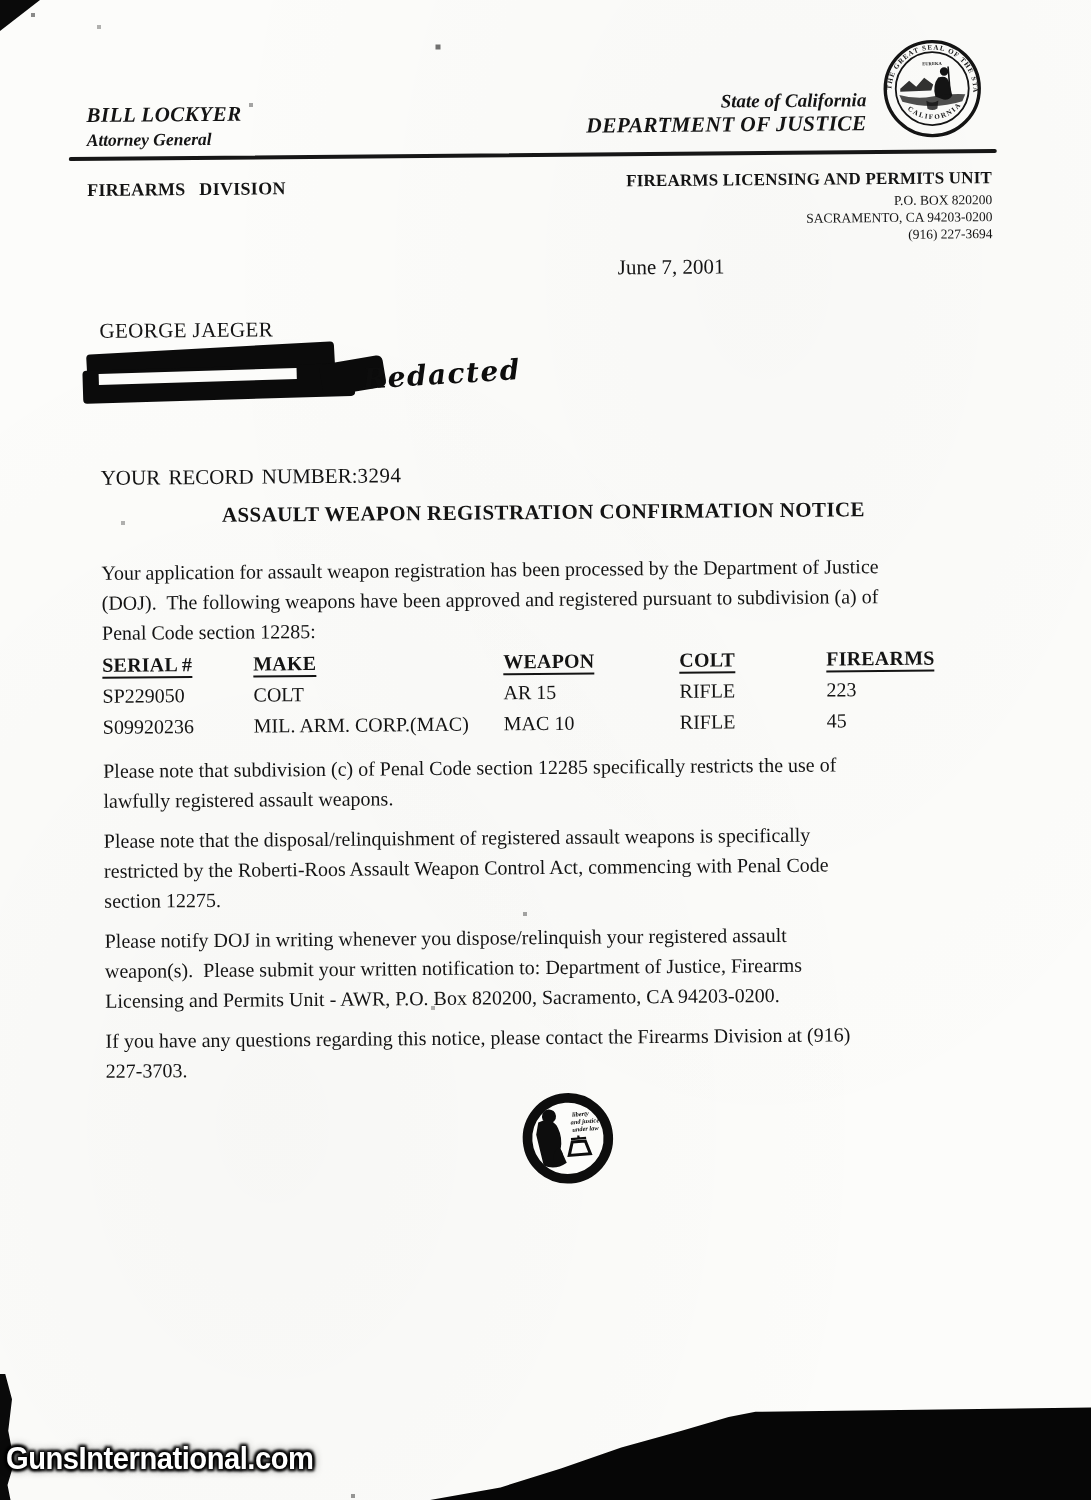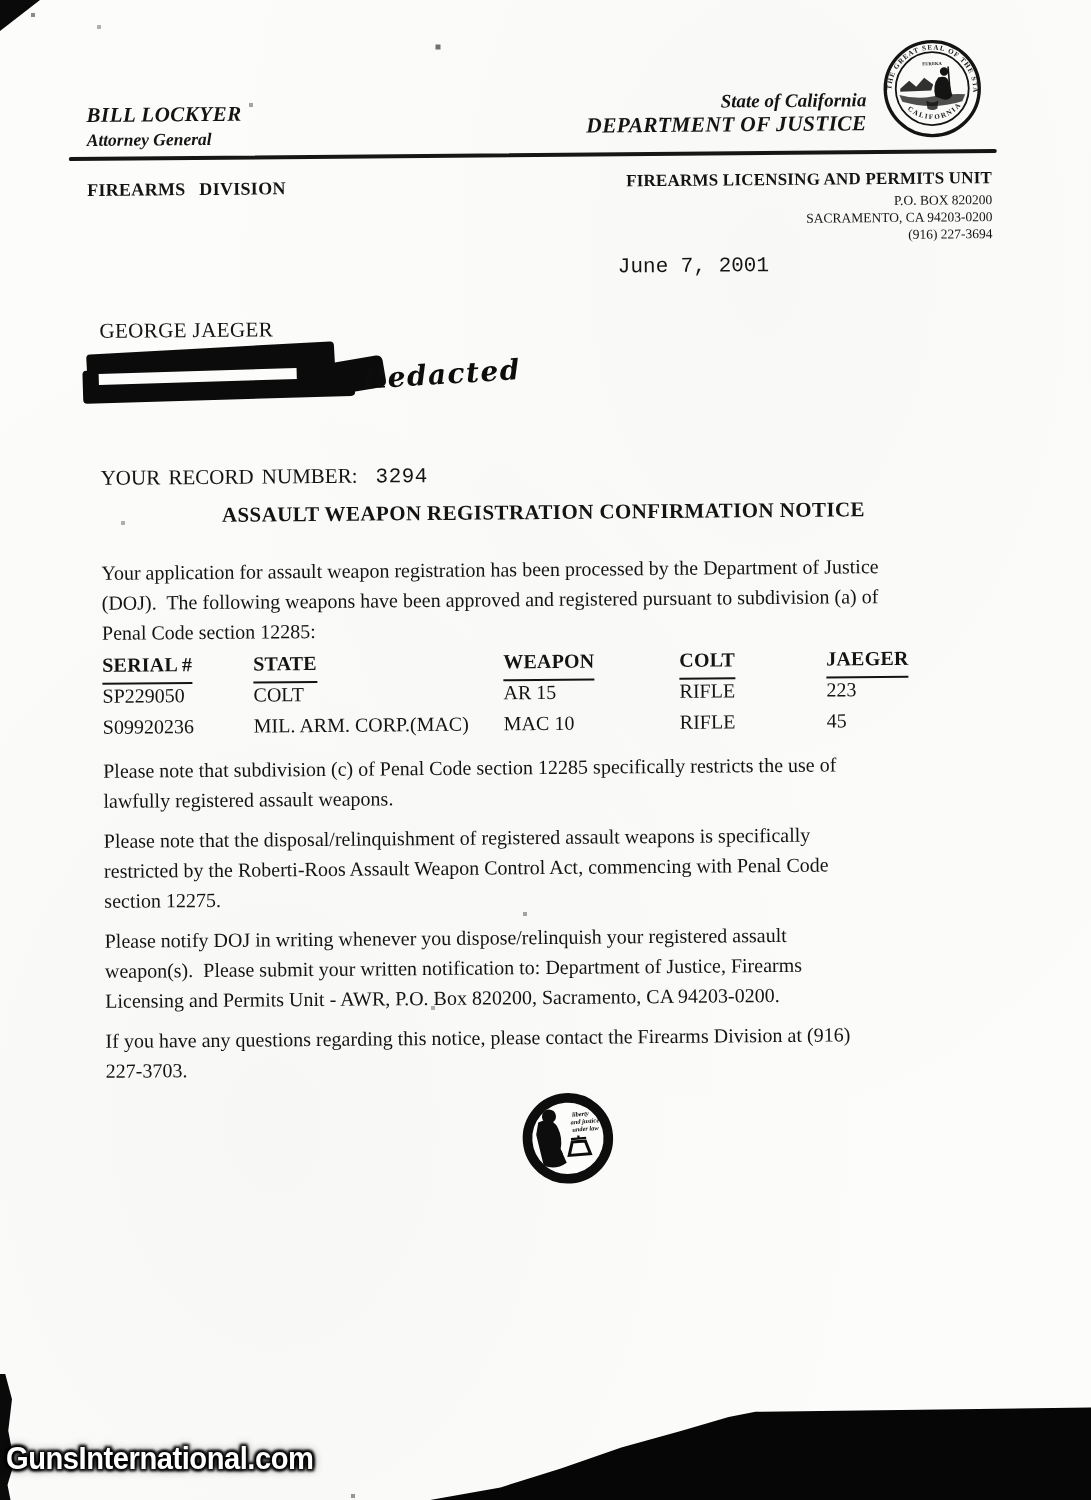--- a/index.html
+++ b/index.html
@@ -20,52 +20,52 @@
   .lh-title { left:92px; top:126px; font-style:italic; font-weight:700; font-size:17.5px; }
   .lh-right { left:540px; top:92px; width:332px; text-align:right; }
   .lh-state { font-style:italic; font-weight:700; font-size:19px; }
   .lh-dept  { font-style:italic; font-weight:700; font-size:21.5px; letter-spacing:.3px; }
   .seal { left:888px; top:42px; width:100px; height:100px; }
   .rule { left:74px; top:153px; width:928px; height:3.5px; background:#161616; border-radius:2px; }
   .division { left:92px; top:176px; font-weight:700; font-size:18px; word-spacing:9px; letter-spacing:.3px; }
   .unit-block { left:553px; top:172px; width:444px; text-align:right; }
   .unit-name  { font-weight:700; font-size:17px; margin-bottom:3px; letter-spacing:.2px; }
   .unit-line  { font-size:13.5px; line-height:17px; }
-  .date { left:622px; top:256px; font-size:21px;font-family:Liberation Mono, monospace; }
+  .date { left:622px; top:256px; font-size:21px; }
 
   
   .recipient { left:103px; top:315px; font-size:21px; letter-spacing:.4px; }
   .redaction { left:86px; top:342px; width:300px; height:62px; }
   .redaction > div { position:absolute; background:#0b0b0b; }
   .red-bar1 { left:4px;  top:3px;  width:248px; height:26px; transform:rotate(-2.6deg); border-radius:4px; }
   .red-bar2 { left:0;    top:22px; width:272px; height:33px; transform:rotate(-1.2deg); border-radius:4px; }
   .red-blob { left:238px; top:16px; width:64px; height:32px; transform:rotate(-9deg); border-radius:6px; }
   .red-slit { left:16px; top:26px; width:198px; height:11px; background:#fcfcfa !important; transform:rotate(-1.2deg); }
   .red-script { left:366px; top:357px; font-family:"DejaVu Serif", serif; font-style:italic; font-weight:700;
                 font-size:28px; letter-spacing:1.5px; transform:rotate(-3deg); color:#0d0d0d; }
 
   
   .record { left:103px; top:462px; font-size:21px; word-spacing:3px; }
-  .record .num { margin-left:18px; letter-spacing:.5px;font-family:Liberation Mono, monospace; }
+  .record .num { letter-spacing:.5px; }
   .notice-title { left:4px; top:500px; width:1083px; text-align:center; font-weight:700; font-size:21px; letter-spacing:.4px; }
 
   
   .para { position:absolute; left:103px; width:900px; font-size:20px; }
   .para div { line-height:30px; white-space:pre; }
   #p-intro    { top:554px; }
   #p-use      { top:752px; }
   #p-disposal { top:822px; }
   #p-notify   { top:922px; }
   #p-quest    { top:1022px; }
 
   
   .weapons { left:103px; top:650px; width:885px; display:grid;
              grid-template-columns:151px 250px 176px 147px auto;
              grid-auto-rows:31px; font-size:20px; align-items:start; }
-  .weapons .th span { font-weight:700; border-bottom:2.5px solid #141414; padding-bottom:7px; letter-spacing:.2px; }
+  .weapons .th span { font-weight:700; border-bottom:2.5px solid #141414; padding-bottom:1px; letter-spacing:.2px; }
 
   
   .stamp { left:516px; top:1090px; width:97px; height:97px; transform:rotate(-4deg); }
 
   
   .watermark { left:6px; top:1441px; z-index:7; font-family:"Liberation Sans", sans-serif;
     font-weight:700; font-size:31px; letter-spacing:-.5px; color:#ffffff;
     transform:scaleX(.94); transform-origin:left center;
     text-shadow:0 0 2px #000,0 0 4px #000,0 0 6px #000,2px 2px 3px #000,-2px -2px 3px #000,
                 2px -2px 3px #000,-2px 2px 3px #000,0 0 10px rgba(0,0,0,.85); }
@@ -150,24 +150,24 @@
     <div class="abs notice-title">ASSAULT WEAPON REGISTRATION CONFIRMATION NOTICE</div>
 
     <div class="para" id="p-intro">
       <div>Your application for assault weapon registration has been processed by the Department of Justice</div>
       <div>(DOJ).  The following weapons have been approved and registered pursuant to subdivision (a) of</div>
       <div>Penal Code section 12285:</div>
     </div>
 
     <div class="abs weapons">
       <div class="th"><span>SERIAL #</span></div>
-      <div class="th"><span>STATE</span></div>
+      <div class="th"><span>MAKE</span></div>
       <div class="th"><span>WEAPON</span></div>
       <div class="th"><span>COLT</span></div>
-      <div class="th"><span>JAEGER</span></div>
+      <div class="th"><span>FIREARMS</span></div>
 
       <div>SP229050</div>
       <div>COLT</div>
       <div>AR 15</div>
       <div>RIFLE</div>
       <div>223</div>
 
       <div>S09920236</div>
       <div>MIL. ARM. CORP.(MAC)</div>
       <div>MAC 10</div>

